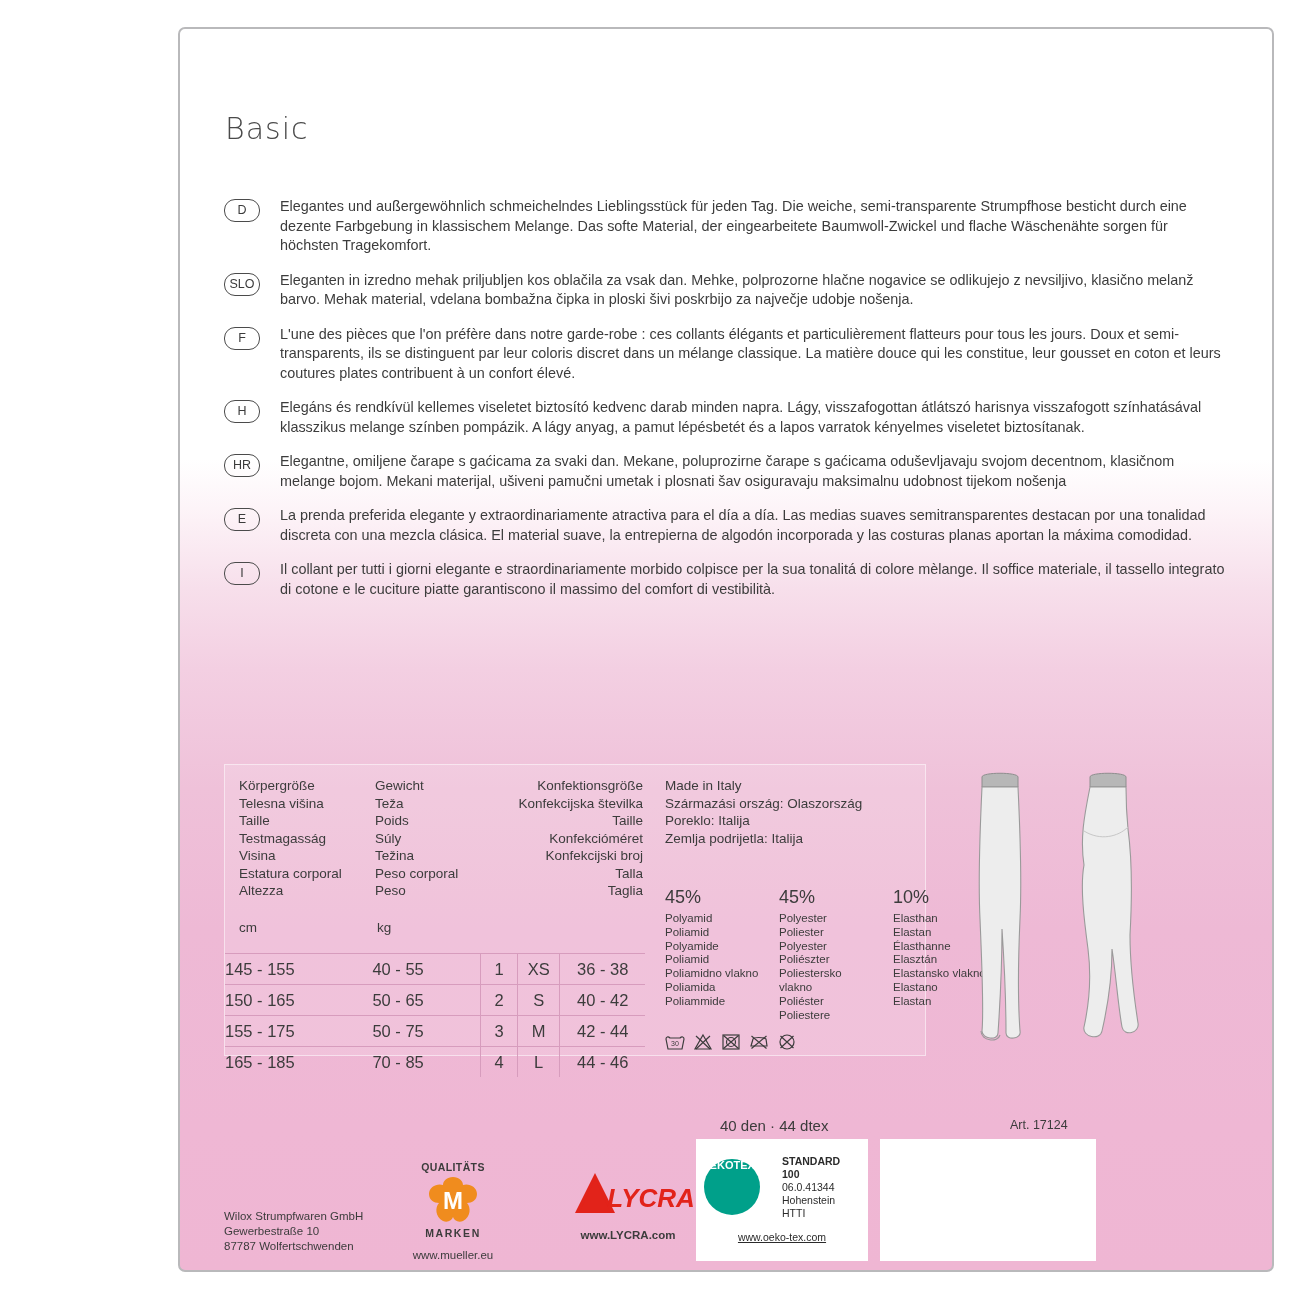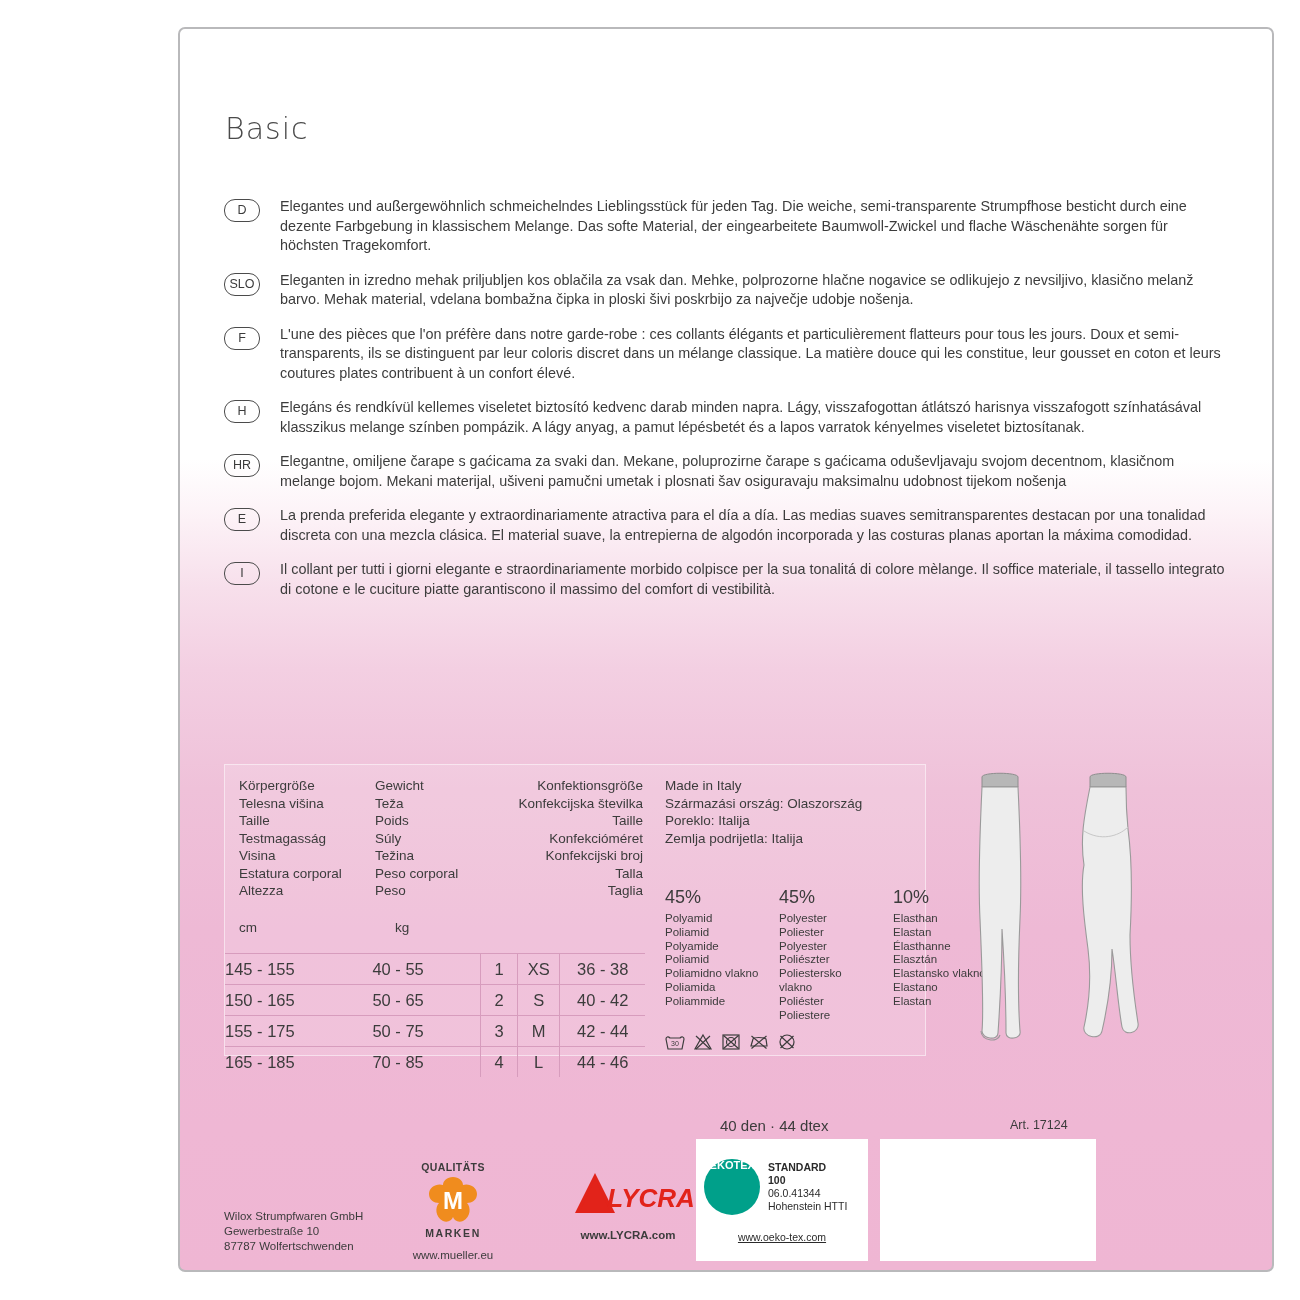--- a/index.html
+++ b/index.html
@@ -106,21 +106,21 @@
   .c-head-1 { left: 14px;  top: 12px; text-align: left; }
   .c-head-2 { left: 150px; top: 12px; text-align: left; width: 120px;}
   .c-head-3 { left: 270px; top: 12px; text-align: right; width: 148px;}
 
   .unit-row {
     position: absolute;
     font-size: 13.5px;
     color: #3c3c3c;
   }
   .unit-cm { left: 14px;  top: 155px; }
-  .unit-kg { left: 170px; top: 155px; }
+  .unit-kg { left: 152px; top: 155px; }
 
   .size-table {
     position: absolute;
     left: 0;
     top: 188px;
     width: 420px;
     border-collapse: collapse;
   }
   .size-table td {
     font-size: 16.5px;
@@ -283,21 +283,21 @@
     color: #ffffff;
     font-size: 11px;
     font-weight: bold;
     line-height: 12px;
     text-align: center;
     display: flex;
     flex-direction: row;
     justify-content: center;
   }
   .oeko-right {
-    margin-left: 8px;
+    margin-left: 22px;
     font-size: 10.5px;
     line-height: 13px;
     color: #2b2b2b;
   }
   .oeko-std { font-weight: bold; }
   .oeko-url {
     text-align: center;
     font-size: 10.5px;
     color: #2b2b2b;
     margin-top: 2px;

